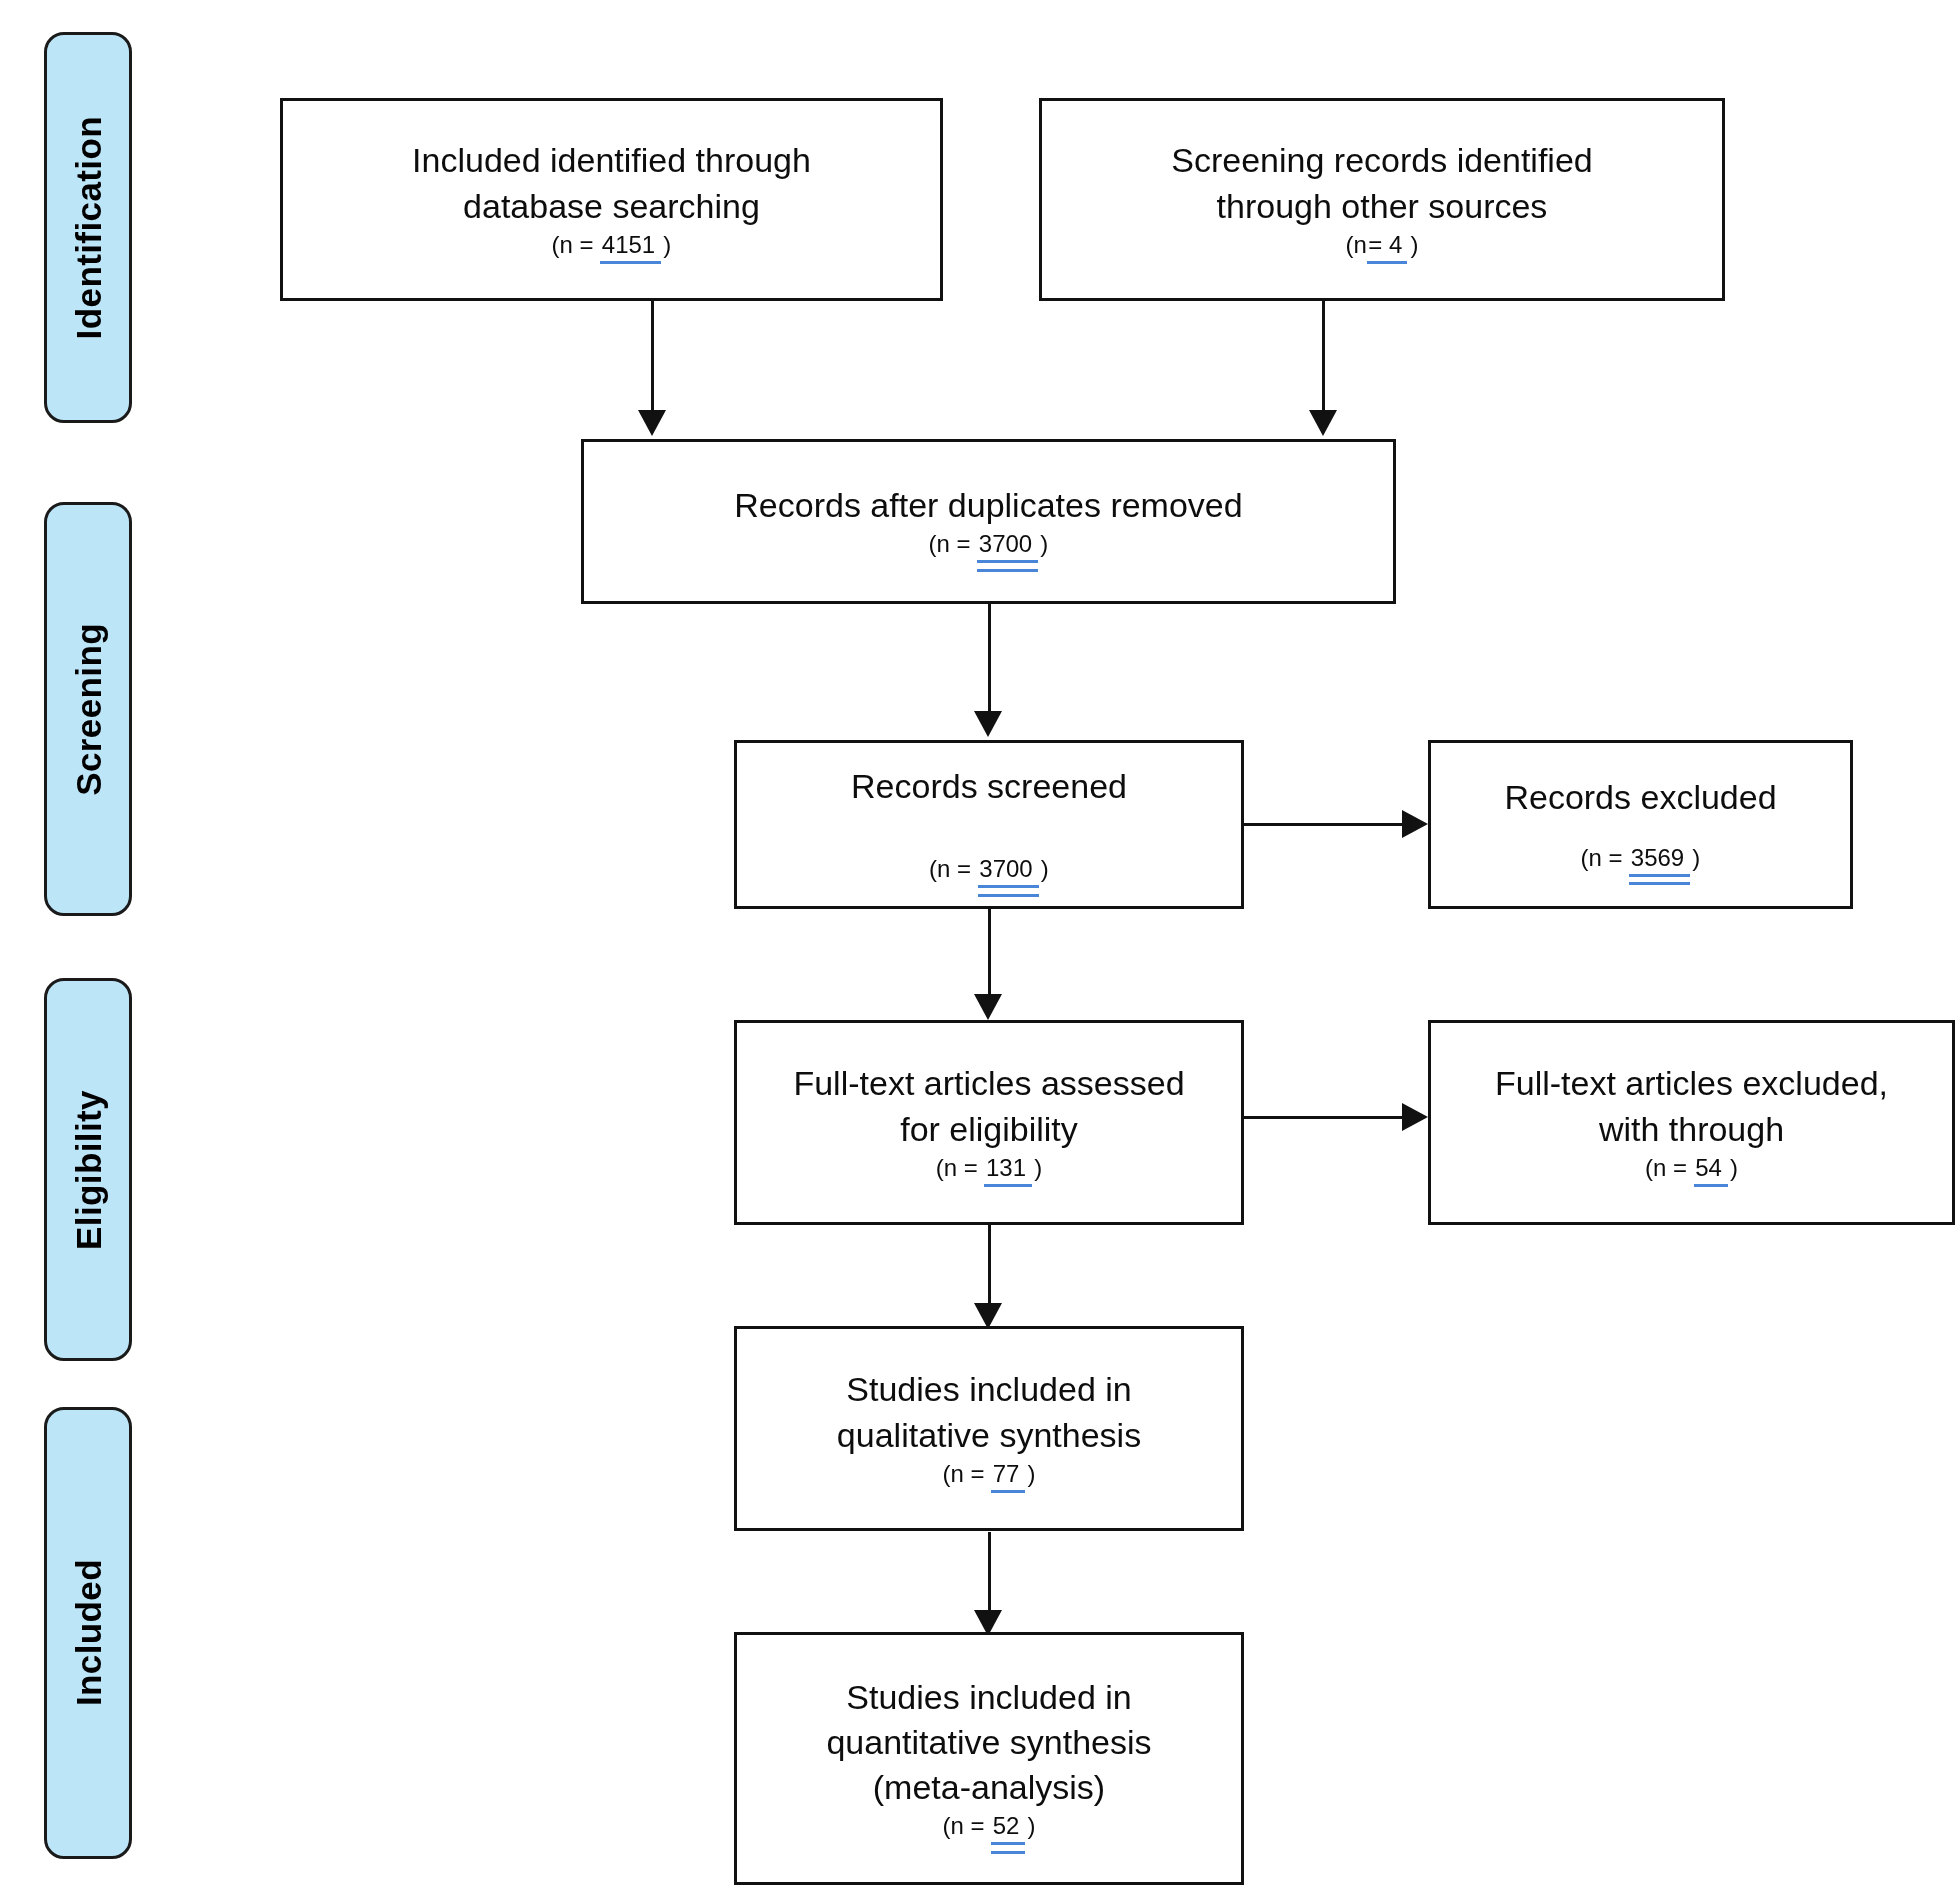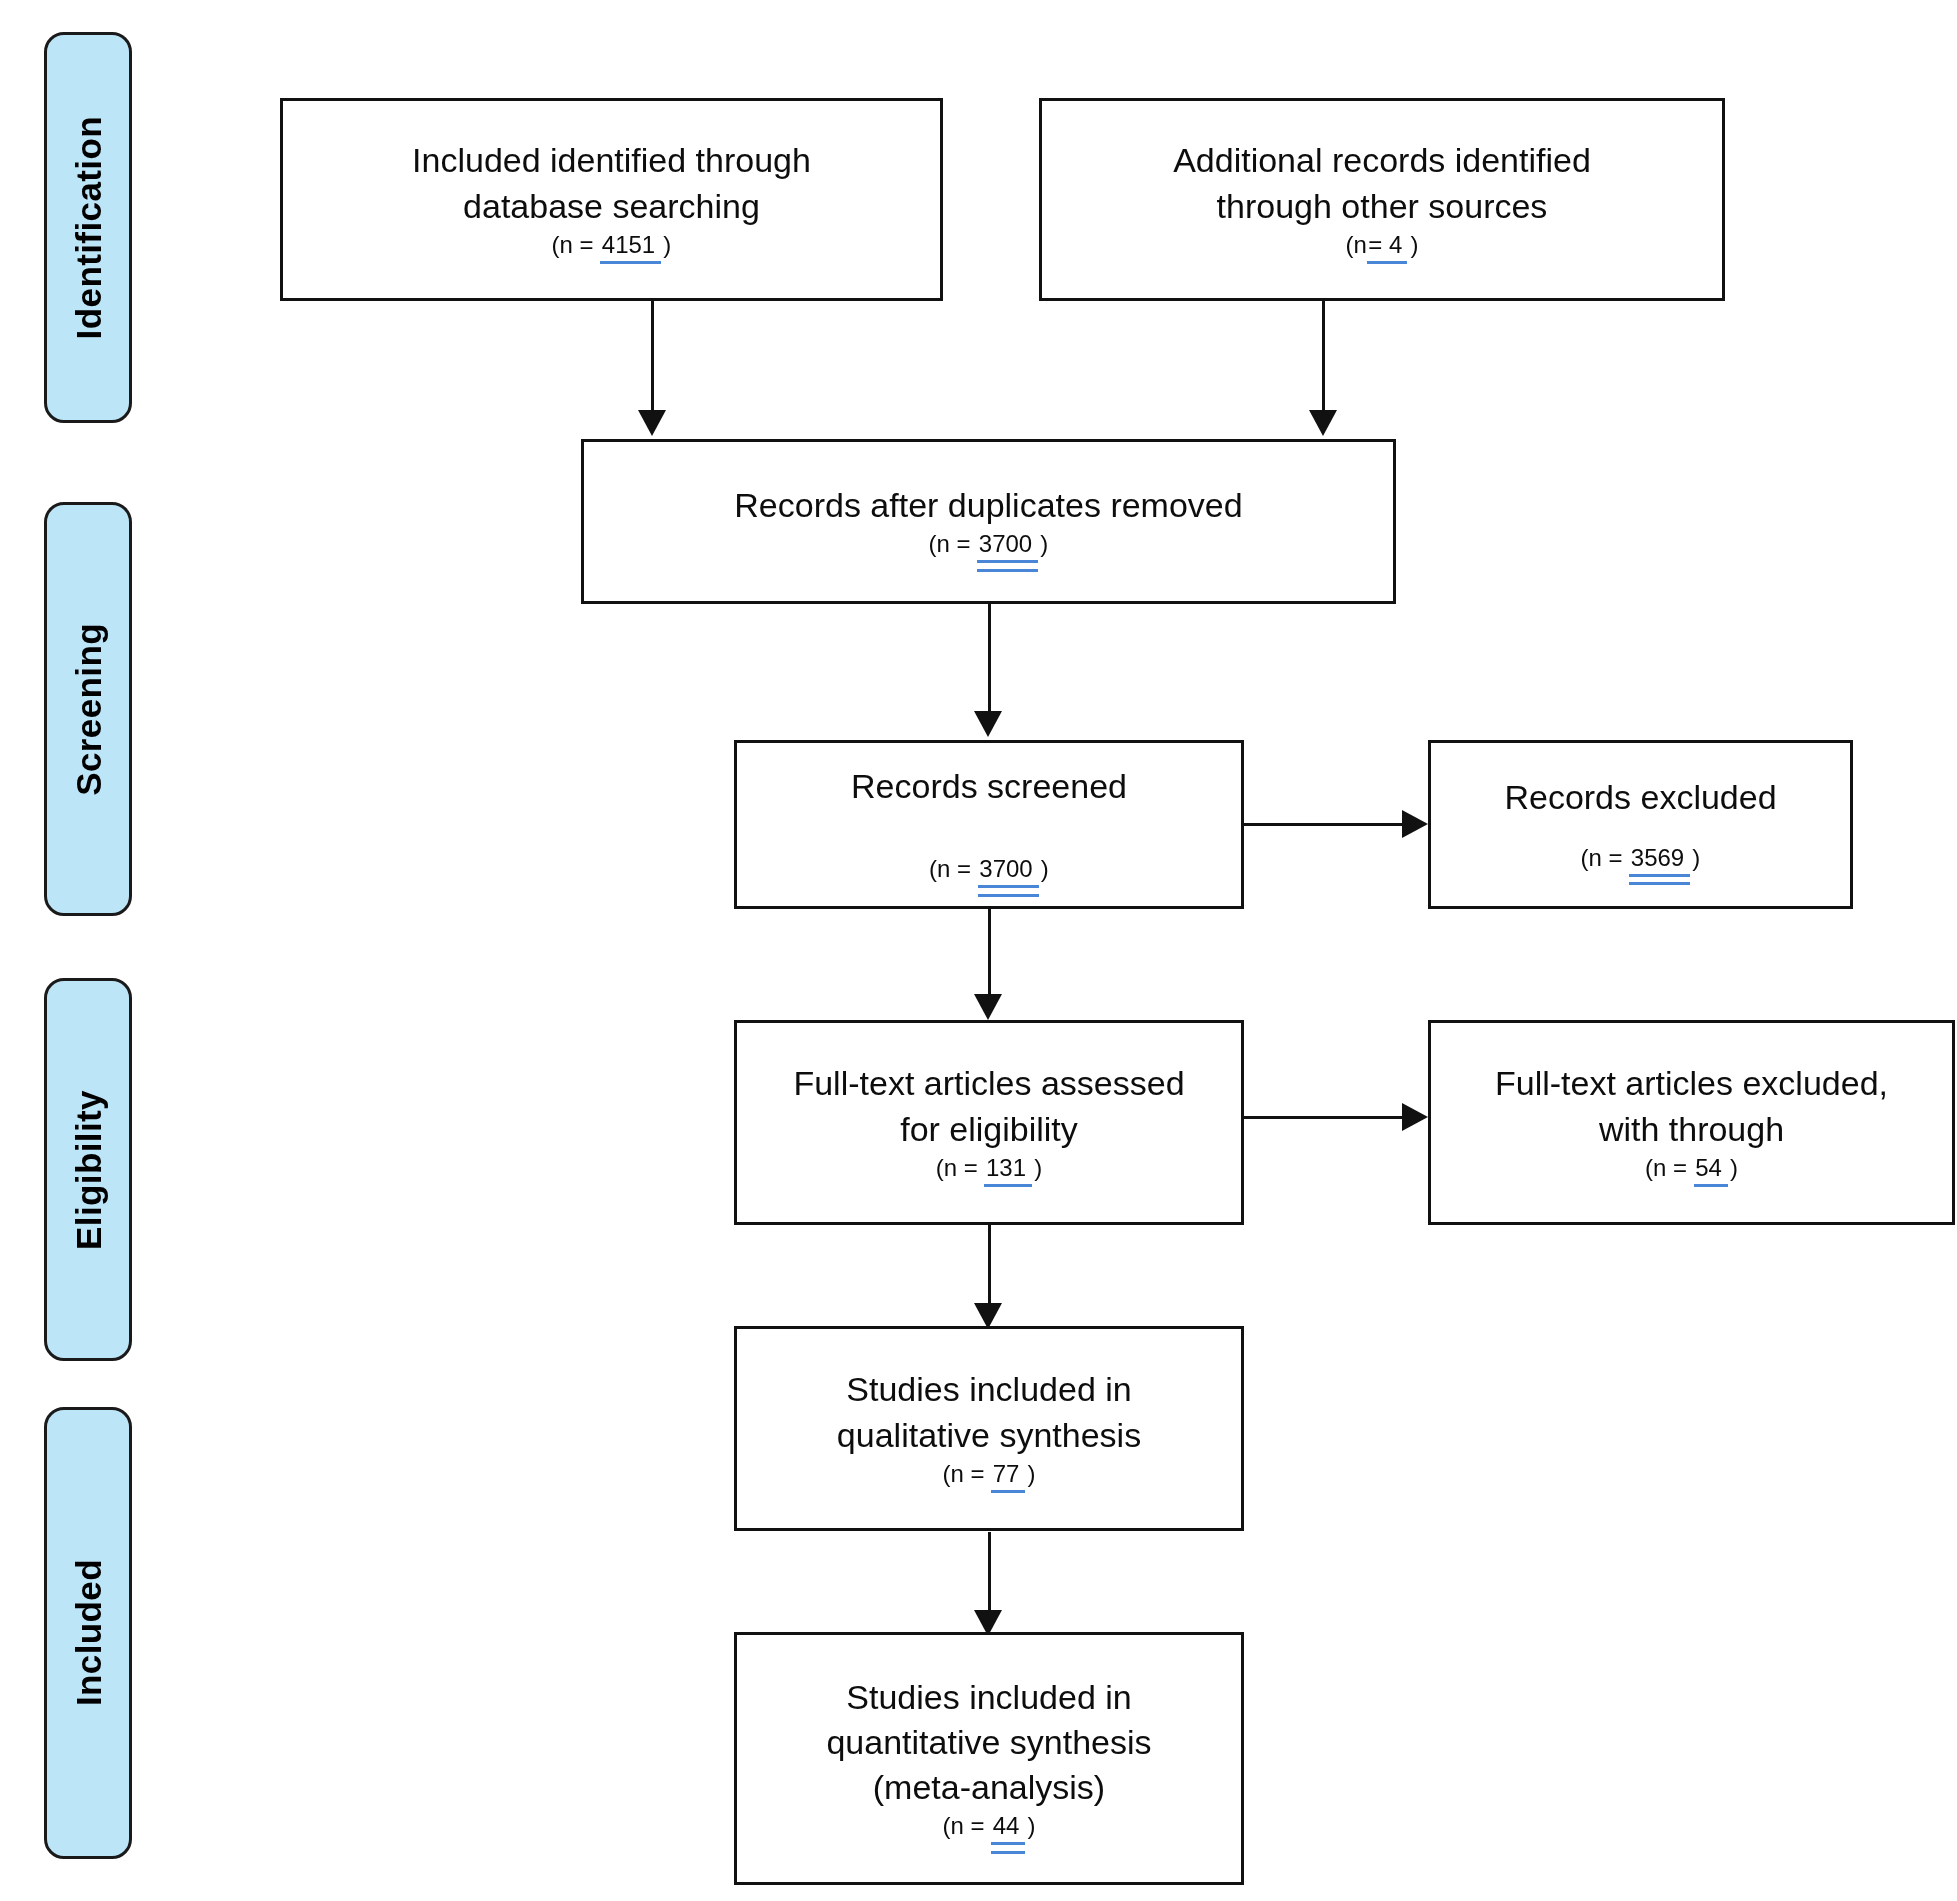--- a/index.html
+++ b/index.html
@@ -154,21 +154,21 @@
 
   <div class="flow-box" style="left:280px; top:98px; width:663px; height:203px;">
     <div class="line">Included identified through</div>
     <div class="line">database searching</div>
     <div class="nline">
       <span>(n = </span><span class="nval">4151</span><span> )</span>
     </div>
   </div>
 
   <div class="flow-box" style="left:1039px; top:98px; width:686px; height:203px;">
-    <div class="line">Additional records identified</div>
+    <div class="line">Screening records identified</div>
     <div class="line">through other sources</div>
     <div class="nline">
       <span>(n</span><span class="eqgroup">=  4</span><span> )</span>
     </div>
   </div>
 
   <div class="vline" style="left:651px; top:301px; height:115px;"></div>
   <div class="arrow-down" style="left:638px; top:410px;"></div>
 
   <div class="vline" style="left:1322px; top:301px; height:115px;"></div>
@@ -235,18 +235,18 @@
   </div>
 
   <div class="vline" style="left:988px; top:1532px; height:84px;"></div>
   <div class="arrow-down" style="left:974px; top:1610px;"></div>
 
   <div class="flow-box" style="left:734px; top:1632px; width:510px; height:253px;">
     <div class="line">Studies included in</div>
     <div class="line">quantitative synthesis</div>
     <div class="line">(meta-analysis)</div>
     <div class="nline">
-      <span>(n = </span><span class="nval dbl">44</span><span> )</span>
+      <span>(n = </span><span class="nval dbl">52</span><span> )</span>
     </div>
   </div>
 
 </div>
 
 
 </body></html>

